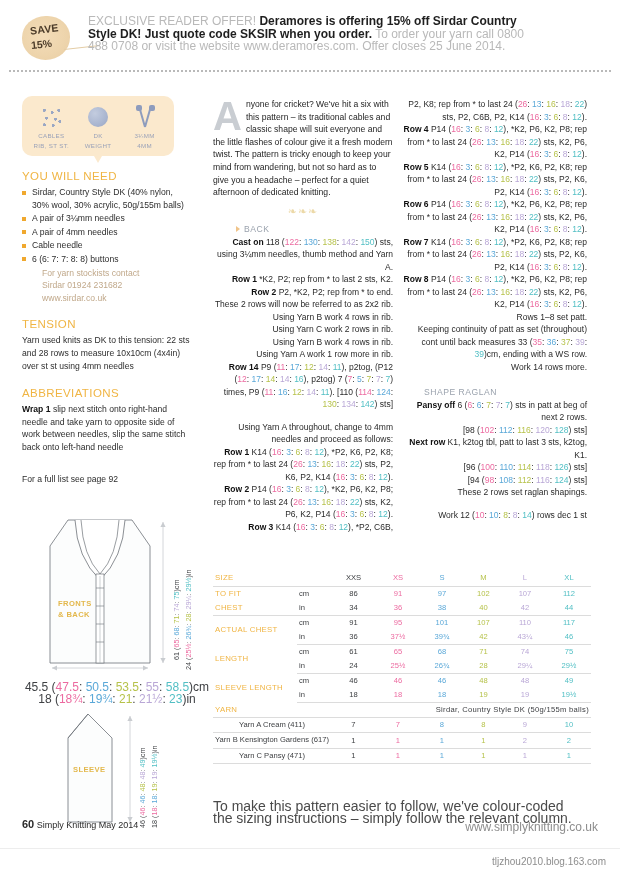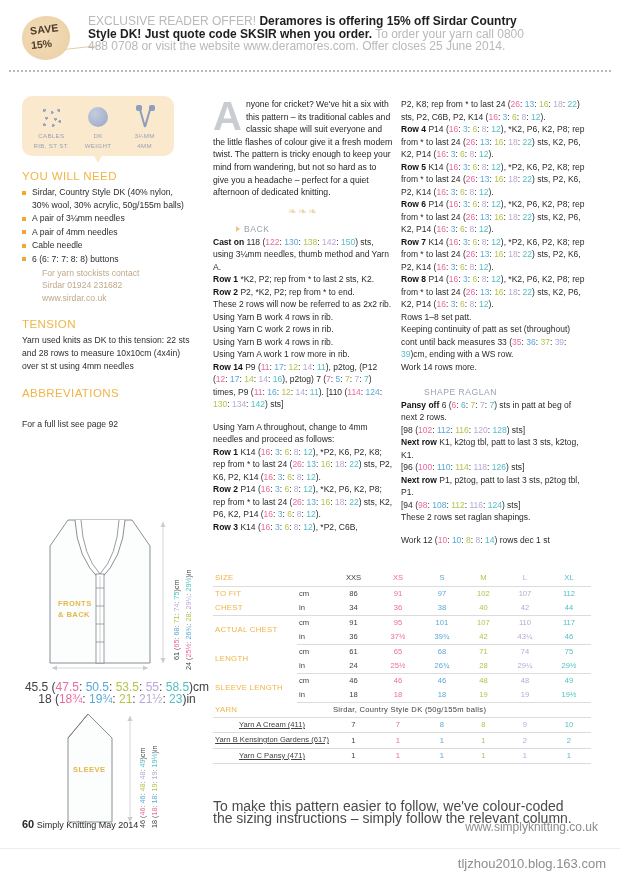--- a/index.html
+++ b/index.html
@@ -98,40 +98,40 @@
     float:left; font-size:40px; line-height:32px; font-weight:bold; color:#c9cdd2;
     margin:2px 4px 0 0; font-family:"Liberation Sans", sans-serif;
   }
   .intro { font-size:8.6px; line-height:12.6px; color:#1f1f1f; }
   .flourish { text-align:center; color:#ecd9a8; font-size:11px; letter-spacing:1px; margin:6px 0 6px 0;}
   .subhead { color:#9aa2ad; font-size:8.6px; letter-spacing:.5px; margin-top:3px;margin-left:23px; }
   .subhead-arrow { position:relative; padding-left:8px; }
   .subhead-arrow:before{ content:""; position:absolute; left:0; top:3px; width:0;height:0;
      border-left:4px solid #f0c48a; border-top:3px solid transparent; border-bottom:3px solid transparent;}
   .b { font-weight:bold; color:#111; }
-  p.ln { margin:0; }
+  p.ln { margin:0;text-align:right; }
 
   
   .size-table { position:absolute; left:213px; top:570px; width:378px;
      font-size:7.6px; color:#3f4144; }
   .size-table table { width:100%; border-collapse:collapse; }
   .size-table td, .size-table th { padding:2.5px 2px; text-align:center; font-weight:normal; }
   .size-table .rowlabel { text-align:left; color:#f0b544; letter-spacing:.3px; width:84px;
      font-size:7.8px;}
   .size-table .unit { text-align:left; width:34px; color:#3f4144;}
   .rule td { border-bottom:1px solid #dcdcdc; }
   .hdr td { padding-bottom:4px; }
   .yarn-head td { color:#f0b544; text-align:left; letter-spacing:.3px;}
-  .yarn-name { text-align:left; color:#3f4144;text-decoration:underline; }
+  .yarn-name { text-align:left; color:#3f4144; }
   .note { position:absolute; left:213px; top:800px; width:370px;
      font-size:14px; line-height:12px; color:#4a4a4a;}
   .footer-left { position:absolute; left:22px; top:818px; font-size:9px; color:#2a2a2a;}
   .footer-left b { font-size:11px; }
   .footer-right { position:absolute; right:22px; top:820px; font-size:12px; color:#8d8d8d;}
-  .watermark { position:absolute; right:14px; top:856px; font-size:13px; color:#8d8d8d;}
+  .watermark { position:absolute; right:14px; top:856px; font-size:10px; color:#8d8d8d;}
   .bottom-rule { position:absolute; left:0; top:848px; width:620px; height:1px; background:#ededed;}
 </style>
 </head>
 <body>
 
 <div class="page">
 
   <div class="offer-bar">
     <div class="save-badge">
       <div class="save-badge-t1">SAVE</div>
@@ -186,20 +186,24 @@
       <li>6 (6: 7: 7: 8: 8) buttons</li>
     </ul>
     <div class="muted">For yarn stockists contact</div>
     <div class="muted">Sirdar 01924 231682</div>
     <div class="muted">www.sirdar.co.uk</div>
 
     <div class="sec-head">TENSION</div>
     <div class="body-s">Yarn used knits as DK to this tension: 22 sts and 28 rows to measure 10x10cm (4x4in) over st st using 4mm needles</div>
 
     <div class="sec-head">ABBREVIATIONS</div>
+    <div class="body-s">
+      <span class="b">Wrap 1</span>
+      <span>slip next stitch onto right-hand needle and take yarn to opposite side of work between needles, slip the same stitch back onto left-hand needle</span>
+    </div>
     <div class="body-s" style="margin-top:19px;">For a full list see page 92</div>
   </div>
 
   <div class="schem">
     <svg width="200" height="180" viewBox="0 0 200 180">
 
       <path d="M30 48 L48 22 L112 22 L130 48 L130 165 L30 165 Z" fill="#fcfdfd" stroke="#6d7278" stroke-width="0.8"></path>
 
       <path d="M55 22 Q57 60 80 82 Q103 60 105 22" fill="#ffffff" stroke="#6d7278" stroke-width="0.8"></path>
 
@@ -289,21 +293,20 @@
     <p class="ln"><span class="b">Row 8</span> P14 (<span class="c-xs">16</span>: <span class="c-s">3</span>: <span class="c-m">6</span>: <span class="c-l">8</span>: <span class="c-xl">12</span>), *K2, P6, K2, P8; rep from * to last 24 (<span class="c-xs">26</span>: <span class="c-s">13</span>: <span class="c-m">16</span>: <span class="c-l">18</span>: <span class="c-xl">22</span>) sts, K2, P6, K2, P14 (<span class="c-xs">16</span>: <span class="c-s">3</span>: <span class="c-m">6</span>: <span class="c-l">8</span>: <span class="c-xl">12</span>).</p>
     <p class="ln">Rows 1–8 set patt.</p>
     <p class="ln">Keeping continuity of patt as set (throughout) cont until back measures 33 (<span class="c-xs">35</span>: <span class="c-s">36</span>: <span class="c-m">37</span>: <span class="c-l">39</span>: <span class="c-xl">39</span>)cm, ending with a WS row.</p>
     <p class="ln">Work 14 rows more.</p>
     <p class="ln" style="height:10px;"></p>
     <div class="subhead">SHAPE RAGLAN</div>
     <p class="ln"><span class="b">Pansy off</span> 6 (<span class="c-xs">6</span>: <span class="c-s">6</span>: <span class="c-m">7</span>: <span class="c-l">7</span>: <span class="c-xl">7</span>) sts in patt at beg of next 2 rows.</p>
     <p class="ln">[98 (<span class="c-xs">102</span>: <span class="c-s">112</span>: <span class="c-m">116</span>: <span class="c-l">120</span>: <span class="c-xl">128</span>) sts]</p>
     <p class="ln"><span class="b">Next row</span> K1, k2tog tbl, patt to last 3 sts, k2tog, K1.</p>
     <p class="ln">[96 (<span class="c-xs">100</span>: <span class="c-s">110</span>: <span class="c-m">114</span>: <span class="c-l">118</span>: <span class="c-xl">126</span>) sts]</p>
-    <p class="ln"><span class="b">Next row</span> P1, p2tog, patt to last 3 sts, p2tog tbl, P1.</p>
     <p class="ln">[94 (<span class="c-xs">98</span>: <span class="c-s">108</span>: <span class="c-m">112</span>: <span class="c-l">116</span>: <span class="c-xl">124</span>) sts]</p>
     <p class="ln">These 2 rows set raglan shapings.</p>
     <p class="ln" style="height:10px;"></p>
     <p class="ln">Work 12 (<span class="c-xs">10</span>: <span class="c-s">10</span>: <span class="c-m">8</span>: <span class="c-l">8</span>: <span class="c-xl">14</span>) rows dec 1 st</p>
   </div>
 
   <div class="size-table">
     <table>
       <tbody>
           <tr class="rule hdr">
@@ -394,21 +397,21 @@
         <td class="c-xs">18</td>
         <td class="c-s">18</td>
         <td class="c-m">19</td>
         <td class="c-l">19</td>
         <td class="c-xl">19½</td>
       </tr>
 
       <tr class="rule yarn-head">
         <td class="rowlabel">YARN</td>
         <td class="unit"></td>
-        <td colspan="6" style="text-align:left; color:#3f4144;">Sirdar, Country Style DK  (50g/155m balls)</td>
+        <td colspan="6" style="text-align:right; color:#3f4144;">Sirdar, Country Style DK  (50g/155m balls)</td>
       </tr>
       <tr class="rule">
         <td class="yarn-name" colspan="2">Yarn A Cream (411)</td>
         <td class="c-xxs">7</td>
         <td class="c-xs">7</td>
         <td class="c-s">8</td>
         <td class="c-m">8</td>
         <td class="c-l">9</td>
         <td class="c-xl">10</td>
       </tr>

